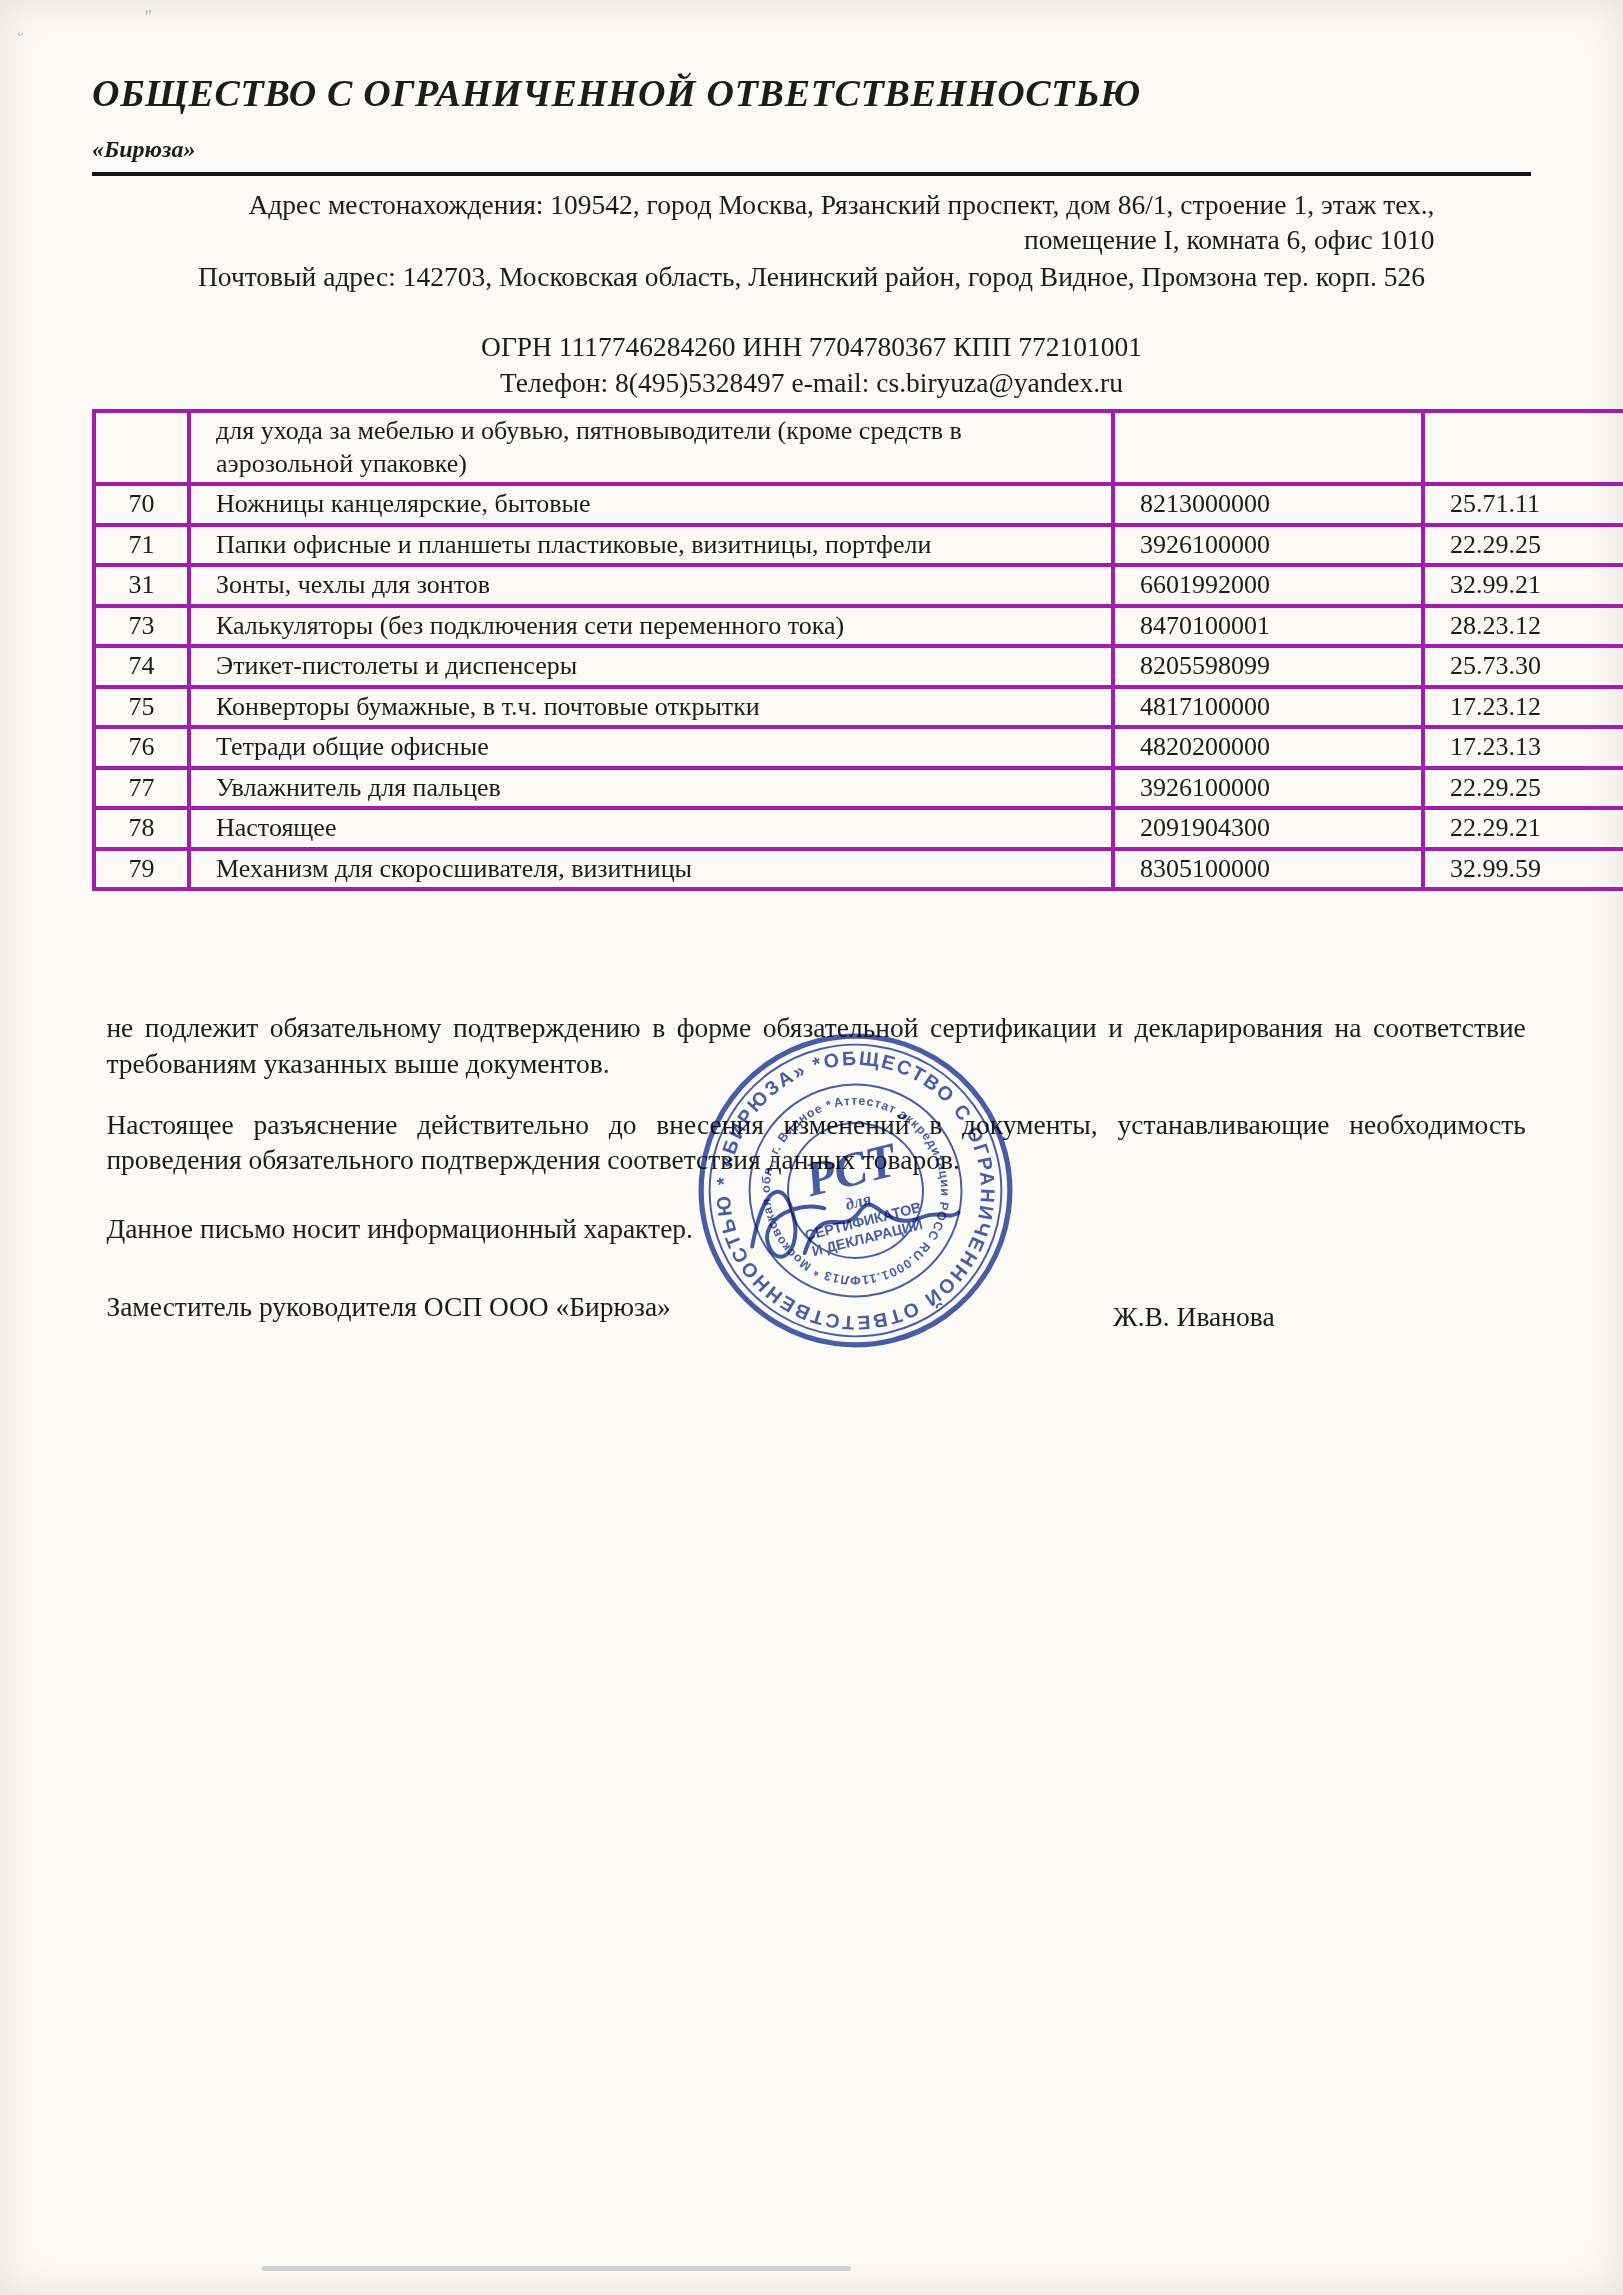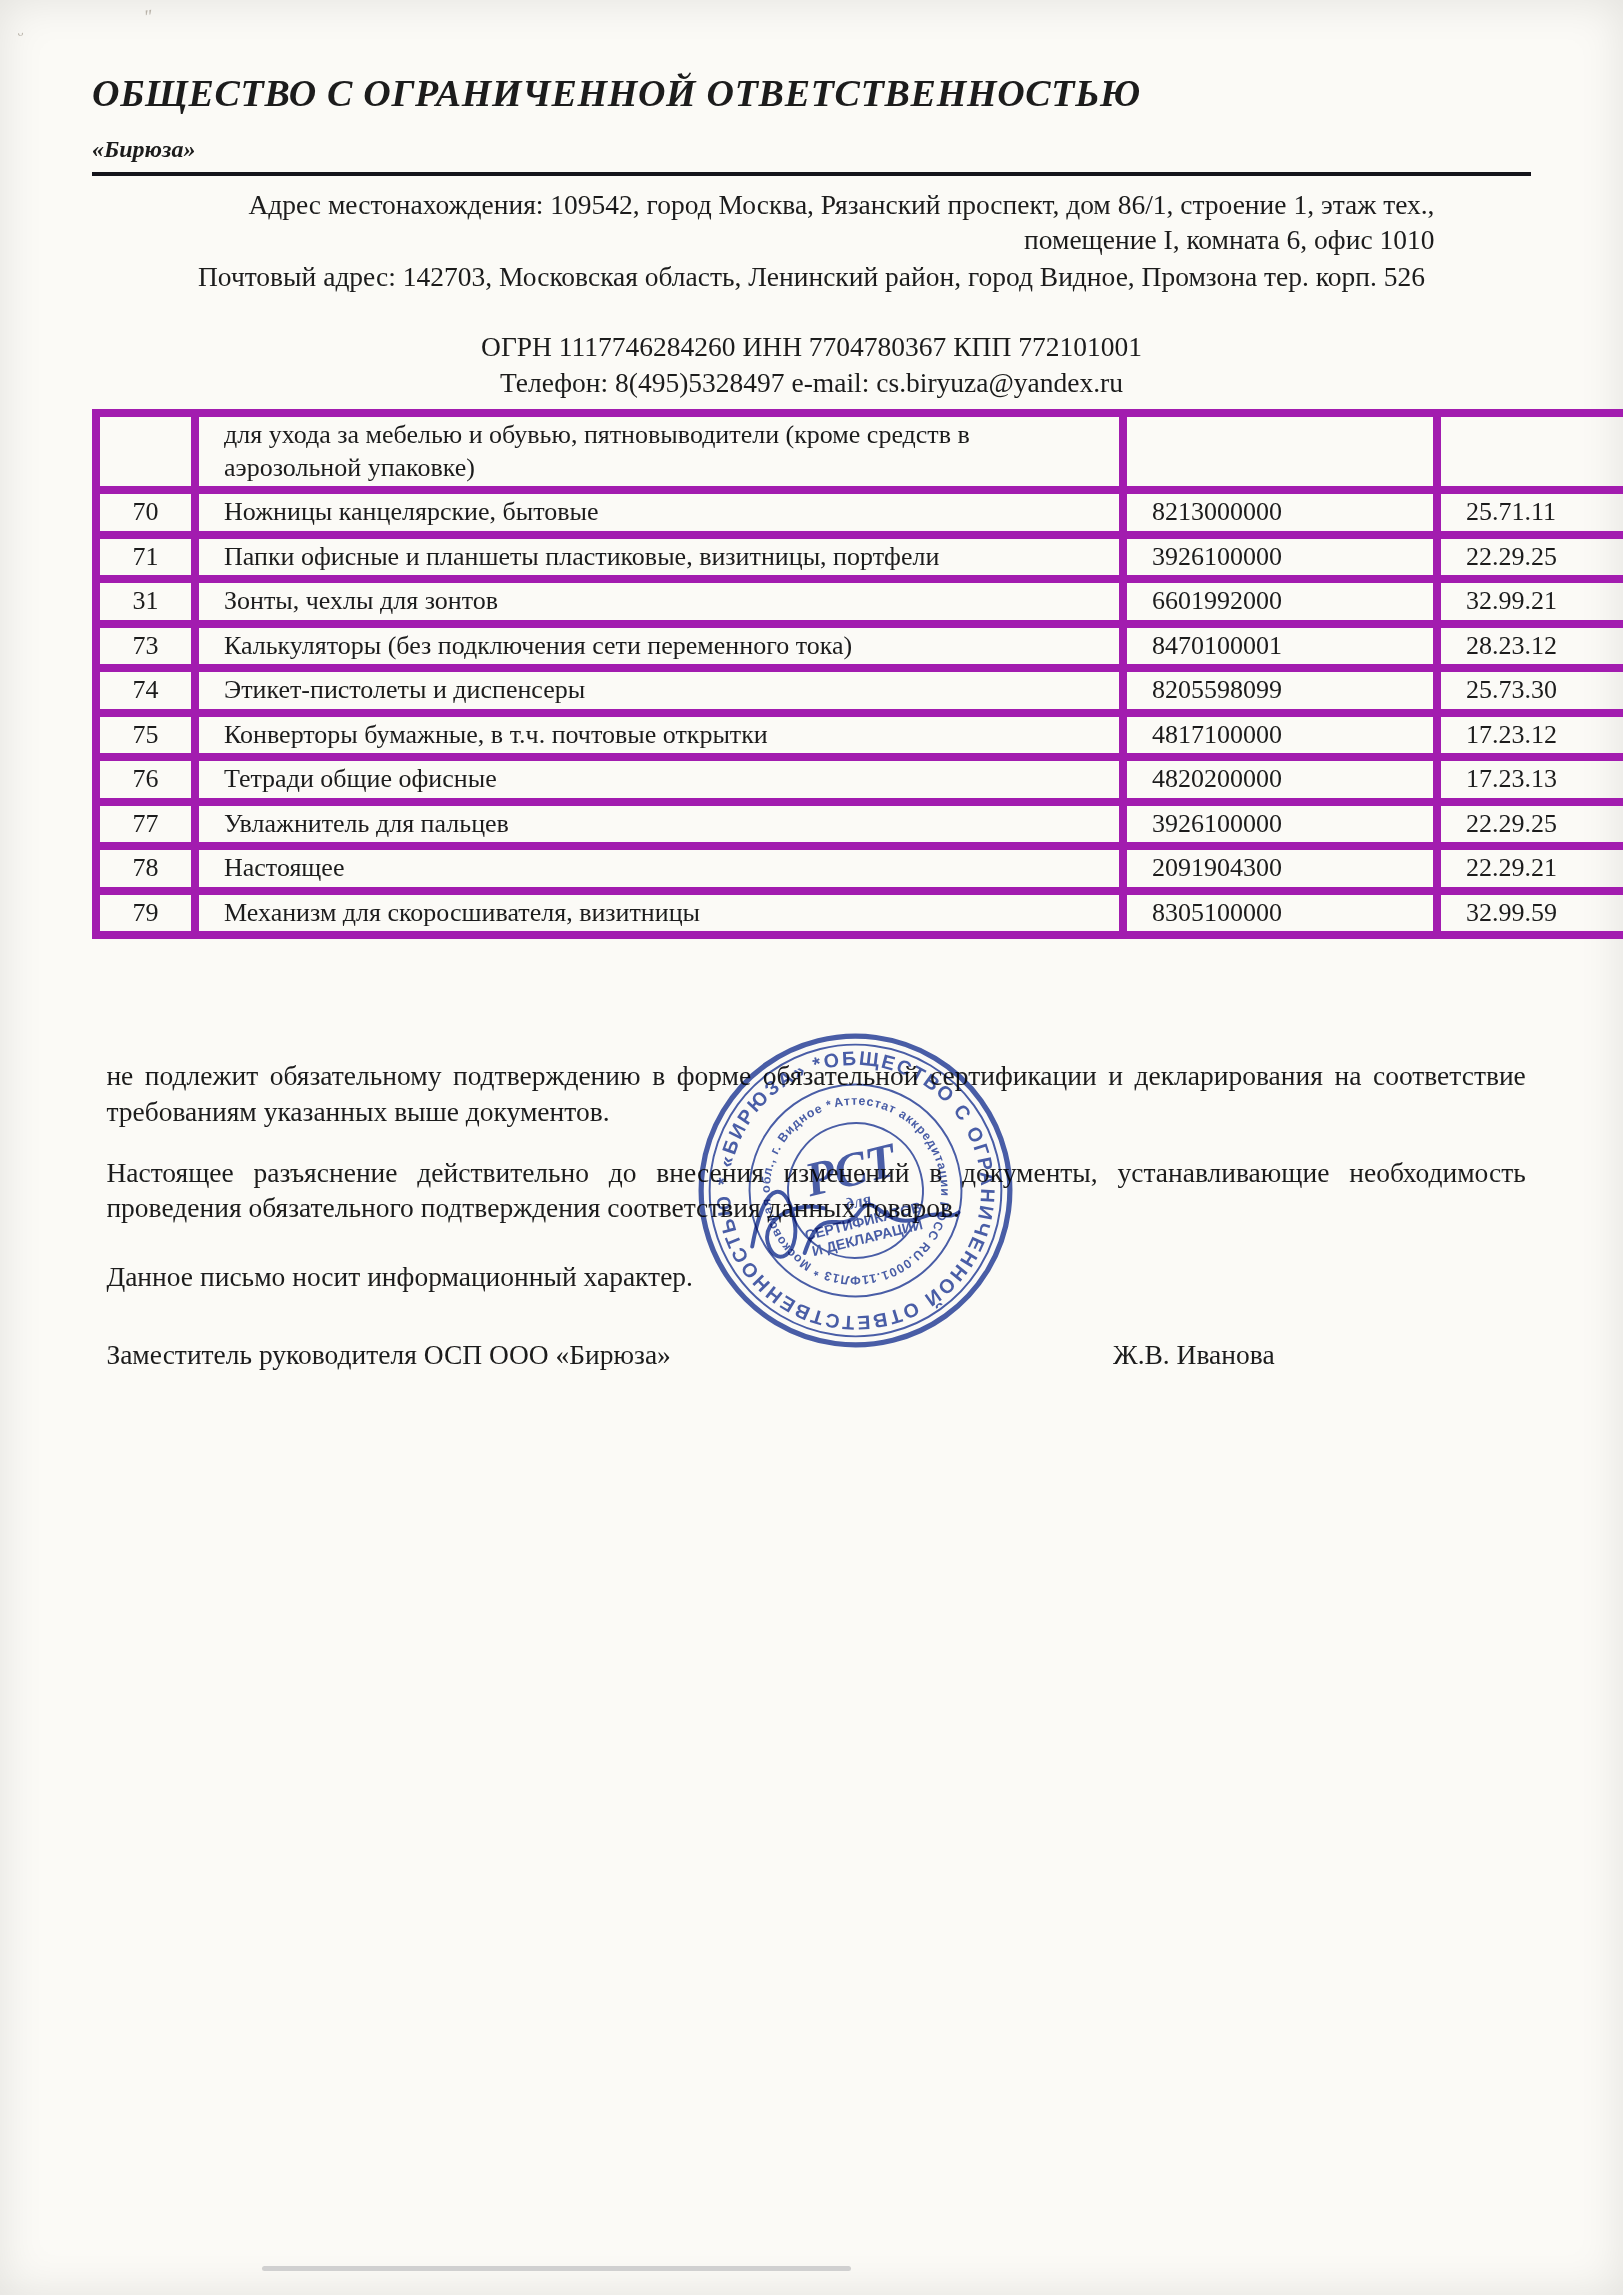--- a/index.html
+++ b/index.html
@@ -46,21 +46,21 @@
   .contact { margin-top: 3.9px; text-align: center; font-size: 27.5px; }
 
   table.goods {
     border-collapse: collapse;
     margin-top: 10.5px;
     width: 1436px;
     font-size: 26px;
     table-layout: fixed;
   }
   table.goods td {
-    border: 8px solid #a21caf;
+    border: 4px solid #a21caf;
     padding: 2px 25px;
     line-height: 1.25;
     vertical-align: top;
     overflow: hidden;
   }
   td.c-num  { width: 41px; text-align: center; padding: 2px 3.9px; border-radius: 14px; }
   td.c-name { width: 870px; }
   td.c-code { width: 256px; }
   td.c-okpd { width: 196px; }
 
@@ -74,21 +74,21 @@
   .para-2 { margin-top: 25px; }
   .para-3 { margin-top: 33px; text-align: left; }
 
   .sig-row {
     position: relative;
     margin-top: 44px;
     padding-left: 14.4px;
     font-size: 27.5px;
     height: 39px;
   }
-  .sig-name { position: absolute; left: 1021px; top: 0; }
+  .sig-name { position: absolute; left: 1021px; top: 10px; }
 
   
   .stamp {
     position: absolute;
     left: 692px;
     top: 1027px;
     width: 327px;
     height: 327px;
     transform: rotate(-14deg);
     z-index: 3;

